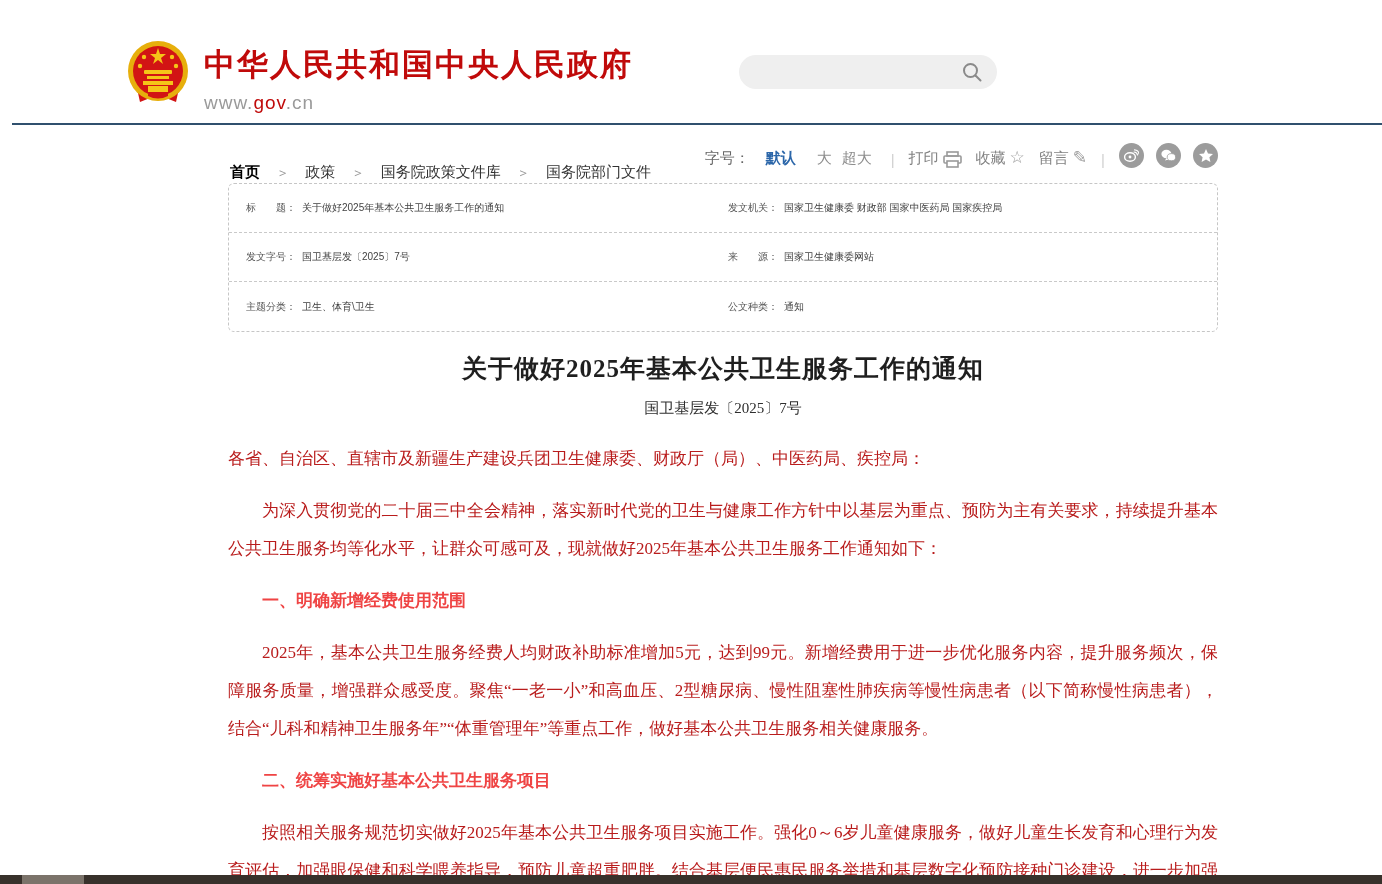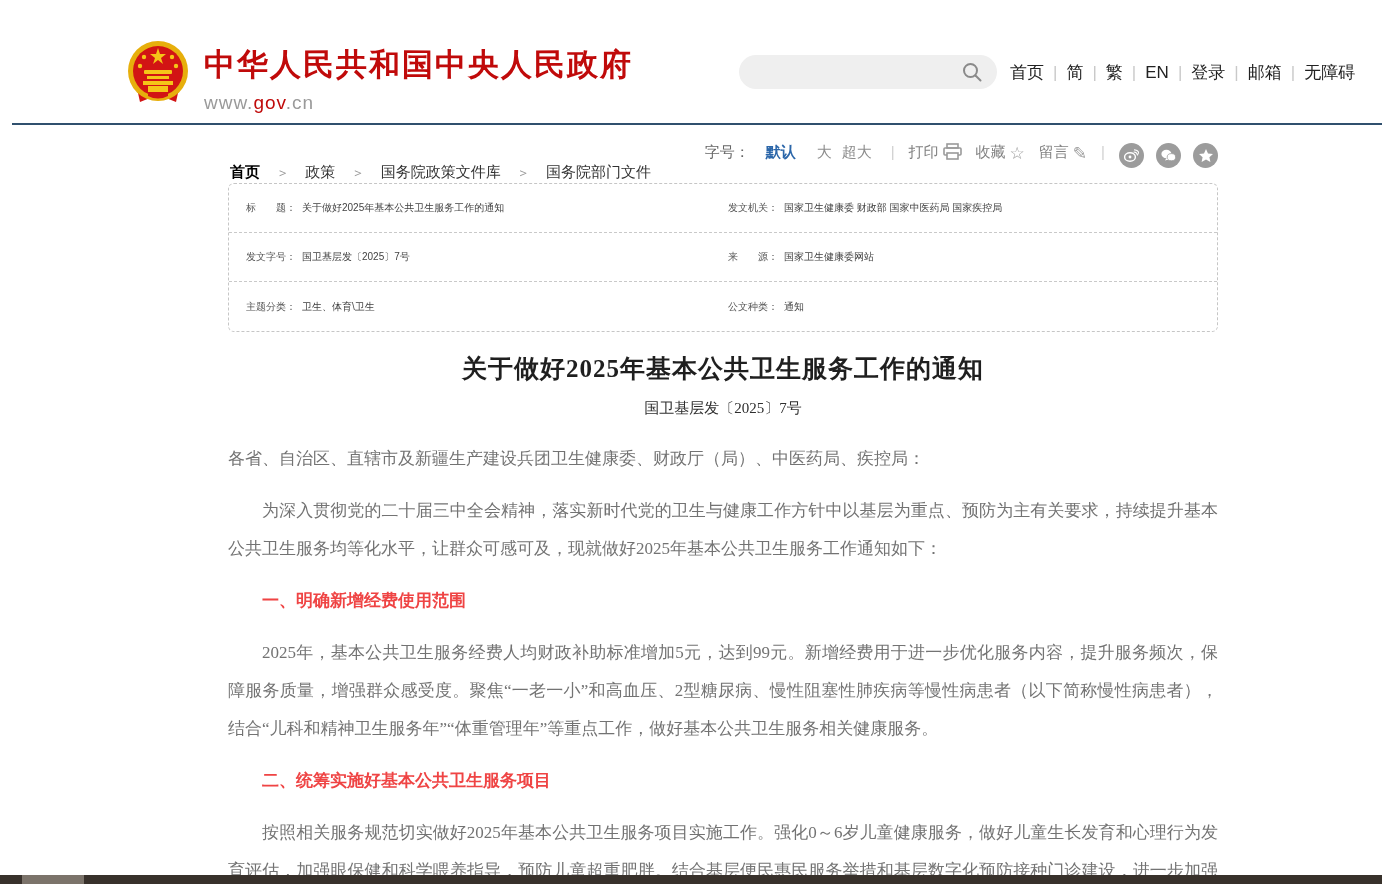--- a/index.html
+++ b/index.html
@@ -31,21 +31,21 @@
 
   
   .crumb-row { position:relative; height:56px; }
   .breadcrumb { position:absolute; left:2px; top:36px; font-size:15px; color:#333;
                 white-space:nowrap; }
   .breadcrumb .home { font-weight:bold; color:#000; }
   .breadcrumb .sep { color:#999; margin:0 12px; font-size:13px; }
   .breadcrumb a { color:#333; text-decoration:none; cursor:pointer; }
 
   .tools { position:absolute; right:0; top:16px; font-size:15px; color:#888;
-           white-space:nowrap; display:flex; align-items:flex-start; }
+           white-space:nowrap; display:flex; align-items:flex-end; }
   .tools .lbl { color:#666; }
   .tools .fs-default { color:#2b66a9; font-weight:bold; margin:0 16px; cursor:pointer; }
   .tools .fs-opt { color:#8d8d8d; margin:0 5px; cursor:pointer; }
   .tools .bar { color:#d0d0d0; margin:0 14px; }
   .tools .act { color:#828282; margin-right:4px; cursor:pointer; }
   .tools .glyph { color:#9a9a9a; font-size:17px; margin-right:14px; cursor:pointer; }
   .share-circle { width:25px; height:25px; border-radius:50%; background:#9c9c9c;
                   display:inline-flex; align-items:center; justify-content:center;
                   margin-left:12px; cursor:pointer; color:#fff; font-size:13px; }
 
@@ -59,21 +59,21 @@
   .meta-cell.left { width:482px; flex:none; }
   .meta-cell .m-label { color:#555; flex:none; }
   .meta-cell .m-value { color:#424242; margin-left:6px; }
 
   
   .article { margin-top:20px; font-family:"Liberation Serif","DejaVu Serif",serif; }
   .art-title { text-align:center; font-size:25px; font-weight:bold; color:#1f1f1f;
                letter-spacing:1px; }
   .art-docnum { text-align:center; font-size:15px; color:#2e2e2e; margin-top:14px; }
   .art-body { margin-top:22px; }
-  .art-body p { font-size:17px; line-height:38px; color:#737373; text-align:justify;
+  .art-body p { font-size:17px; line-height:38px; color:#b91c1c; text-align:justify;
                 margin-bottom:14px; }
   .art-body p.indent { text-indent:2em; }
   .art-body p.heading { font-weight:bold; color:#ef4444; text-indent:2em;
                         margin-top:4px; margin-bottom:14px; }
 
   
   .bottom-bar { position:absolute; left:0; bottom:0; width:1382px; height:9px;
                 background:#38312b; z-index:20; }
   .bottom-bar .lite { position:absolute; left:22px; top:0; width:62px; height:9px;
                       background:#7b736a; }
@@ -106,23 +106,20 @@
       <div class="site-title">中华人民共和国中央人民政府</div>
       <div class="site-url"><span>www.</span><span class="gov">gov</span><span>.cn</span></div>
     </div>
 
     <input class="search-box" placeholder="" style="">
     <svg class="search-icon" viewBox="0 0 20 20">
       <circle cx="8.5" cy="8.5" r="6.5" fill="none" stroke="#8a8a8a" stroke-width="2"></circle>
       <line x1="13.5" y1="13.5" x2="18.5" y2="18.5" stroke="#8a8a8a" stroke-width="2" stroke-linecap="round"></line>
     </svg>
 
-    <div class="top-nav">
-      <a>首页</a><span class="sep">|</span><a>简</a><span class="sep">|</span><a>繁</a><span class="sep">|</span><a>EN</a><span class="sep">|</span><a>登录</a><span class="sep">|</span><a>邮箱</a><span class="sep">|</span><a>无障碍</a>
-    </div>
   </div>
 
   <div class="container">
 
     <div class="crumb-row">
       <div class="breadcrumb">
         <a class="home">首页</a>
         <span class="sep">＞</span>
         <a>政策</a>
         <span class="sep">＞</span>

